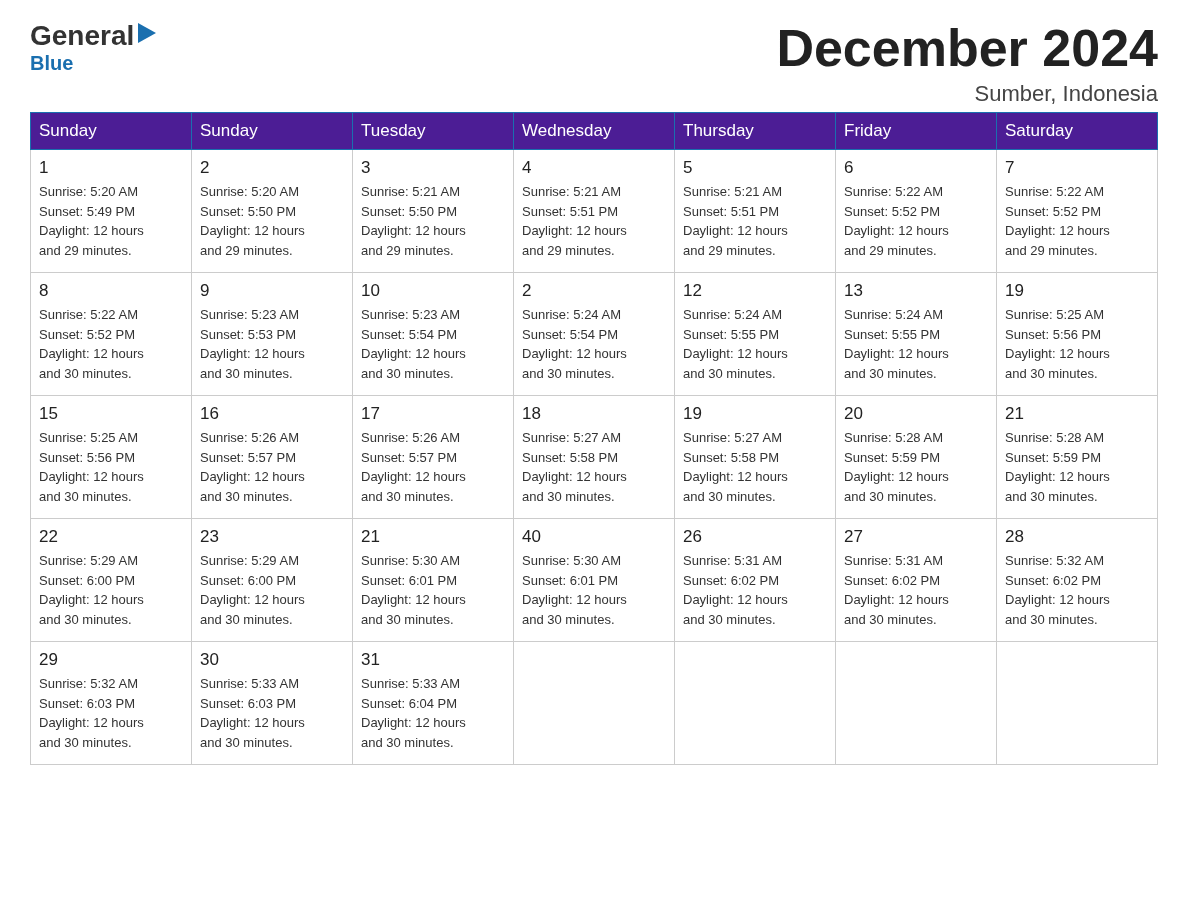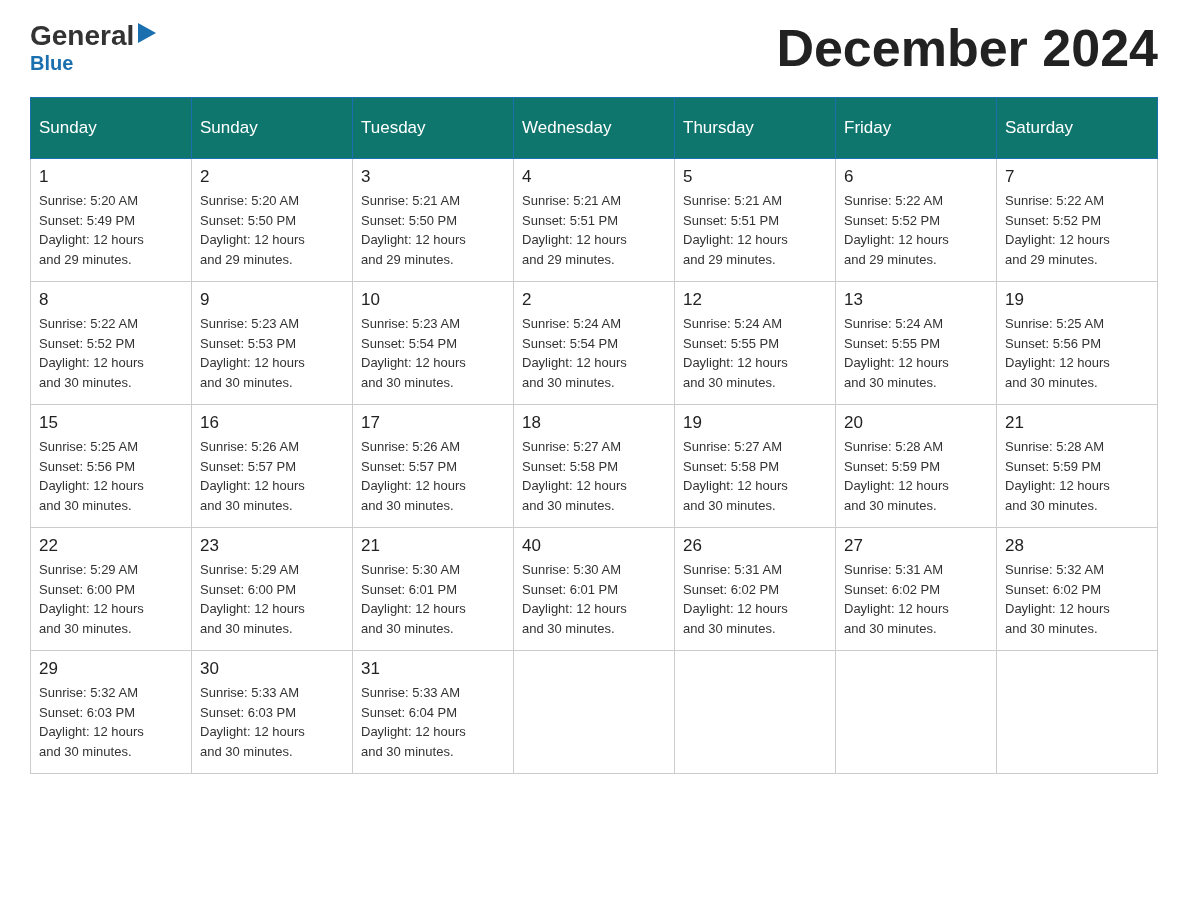--- a/index.html
+++ b/index.html
@@ -7,21 +7,21 @@
       font-family: Arial, sans-serif;
       background: #fff;
       width: 1188px;
       min-height: 918px;
       padding: 20px 30px;
     }
     .header {
       display: flex;
       justify-content: space-between;
       align-items: flex-start;
-      margin-bottom: 20px;
+      margin-bottom: 5px;
     }
     .logo-wrapper {
       display: flex;
       flex-direction: column;
     }
     .logo-line1 {
       display: flex;
       align-items: center;
     }
     .title-block {
@@ -37,23 +37,23 @@
       font-size: 22px;
       color: #444;
       margin-top: 4px;
     }
     .calendar {
       width: 100%;
       border-collapse: collapse;
       border: 1px solid #888;
     }
     .calendar th {
-      background-color: #0f766e;
+      background-color: #4c1d95;
       color: #fff;
-      padding: 20px 8px;
+      padding: 8px 8px;
       font-size: 17px;
       font-weight: normal;
       text-align: left;
       border: 1px solid #1a6faf;
     }
     .calendar td {
       vertical-align: top;
       padding: 8px 8px 12px 8px;
       border: 1px solid #ccc;
       width: 14.28%;
@@ -85,20 +85,21 @@
       <svg width="22" height="22" viewBox="0 0 22 22" style="margin-left:2px; margin-top:-4px;">
         <polygon points="2,20 20,10 2,0" fill="#1a6faf"></polygon>
       </svg>
     </div>
     <div>
       <span style="font-size:20px;font-weight:bold;color:#1a6faf;">Blue</span>
     </div>
   </div>
   <div class="title-block">
     <div class="month-title">December 2024</div>
+    <div class="location">Sumber, Indonesia</div>
   </div>
 </div>
 
 <table class="calendar">
   <thead>
     <tr>
       <th>Sunday</th>
       <th>Sunday</th>
       <th>Tuesday</th>
       <th>Wednesday</th>

